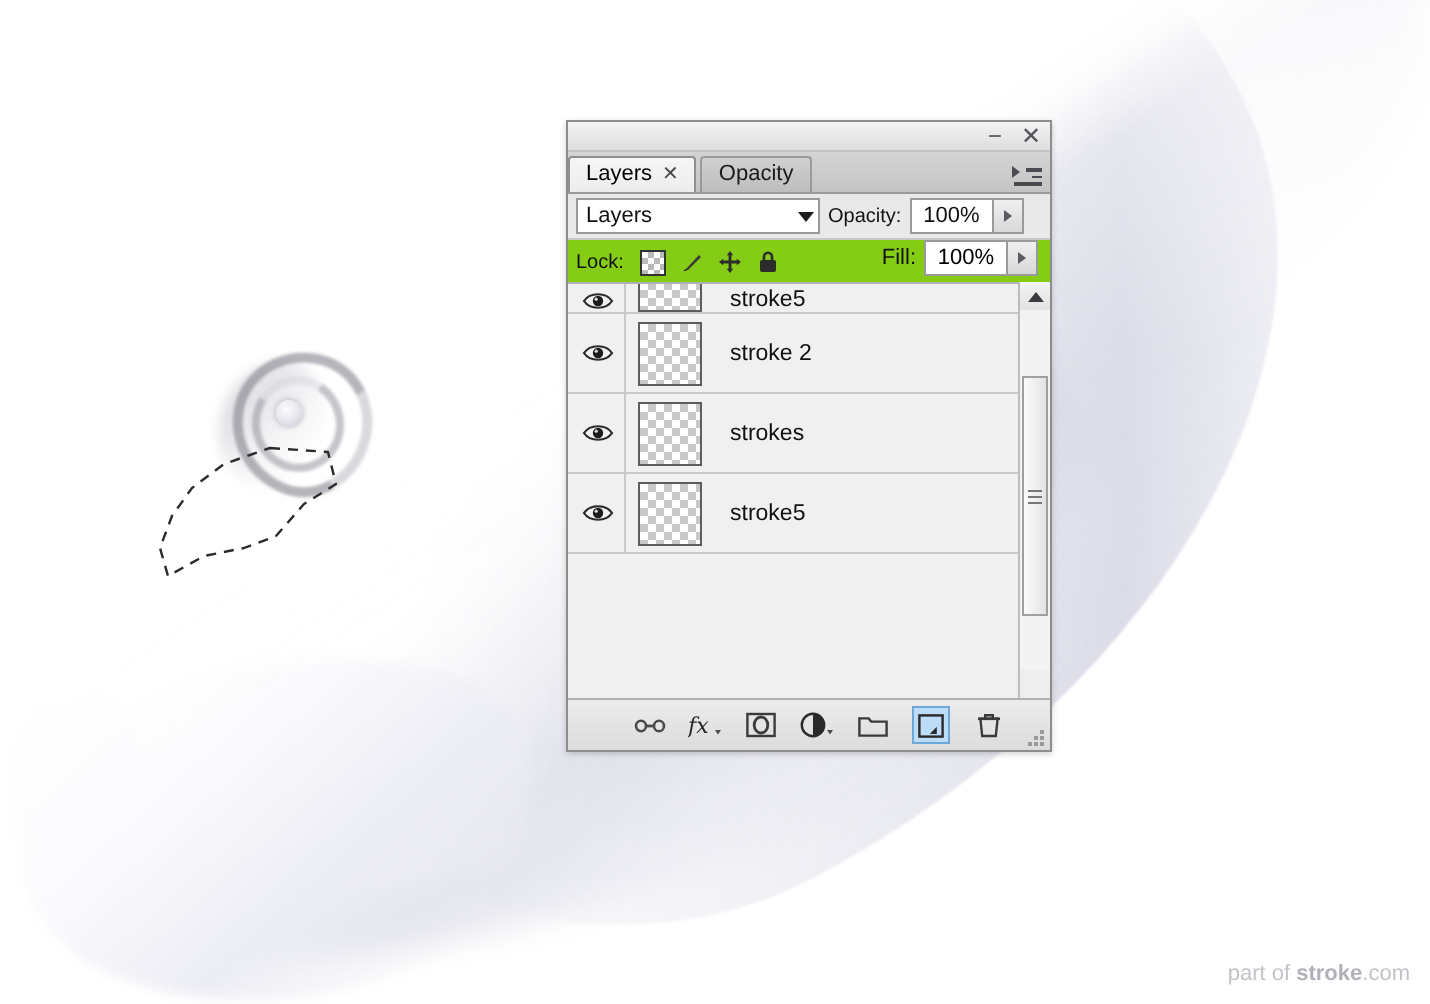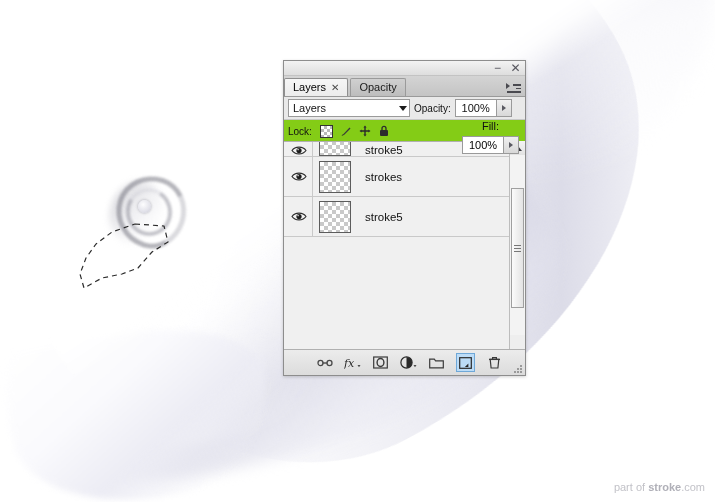--- a/index.html
+++ b/index.html
@@ -385,36 +385,52 @@
               <path d="M1 5.5 C4 1, 12 1, 15 5.5 C12 10, 4 10, 1 5.5 Z" fill="#f2f2f2" stroke="#2b2b2b" stroke-width="1.1"></path>
               <circle cx="8" cy="5.5" r="2.6" fill="#1c1c1c"></circle>
               <circle cx="7.1" cy="4.6" r="0.8" fill="#dcdcdc"></circle>
             </svg>
           </span>
         </div>
         <div class="divider-v"></div>
         <div class="thumb-cell">
           <div class="thumb"></div>
         </div>
-        <div class="layer-name">strokes</div>
+        <div class="layer-name">stroke 2</div>
       </div>
       <div class="layer-row">
         <div class="eye-cell">
           <span class="eye">
             <svg width="16" height="11" viewBox="0 0 16 11">
               <path d="M1 5.5 C4 1, 12 1, 15 5.5 C12 10, 4 10, 1 5.5 Z" fill="#f2f2f2" stroke="#2b2b2b" stroke-width="1.1"></path>
               <circle cx="8" cy="5.5" r="2.6" fill="#1c1c1c"></circle>
               <circle cx="7.1" cy="4.6" r="0.8" fill="#dcdcdc"></circle>
             </svg>
           </span>
         </div>
         <div class="divider-v"></div>
         <div class="thumb-cell">
           <div class="thumb"></div>
         </div>
+        <div class="layer-name">strokes</div>
+      </div>
+      <div class="layer-row">
+        <div class="eye-cell">
+          <span class="eye">
+            <svg width="16" height="11" viewBox="0 0 16 11">
+              <path d="M1 5.5 C4 1, 12 1, 15 5.5 C12 10, 4 10, 1 5.5 Z" fill="#f2f2f2" stroke="#2b2b2b" stroke-width="1.1"></path>
+              <circle cx="8" cy="5.5" r="2.6" fill="#1c1c1c"></circle>
+              <circle cx="7.1" cy="4.6" r="0.8" fill="#dcdcdc"></circle>
+            </svg>
+          </span>
+        </div>
+        <div class="divider-v"></div>
+        <div class="thumb-cell">
+          <div class="thumb"></div>
+        </div>
         <div class="layer-name">stroke5</div>
       </div>
     </div>
 
   <div id="vscroll">
     <div class="sb-arrow">
         <span class="tri-up"></span>
       </div>
     <div id="sb-track">
       <div id="sb-thumb">
@@ -480,21 +496,21 @@
         <i style="right:3px;bottom:0;"></i>
         <i style="right:6px;bottom:0;"></i>
       <i style="right:0;bottom:3px;"></i>
         <i style="right:3px;bottom:3px;"></i>
       <i style="right:0;bottom:6px;"></i>
     </div>
   </div>
 </div>
 
 <div style="position:absolute;left:283px;top:60px;width:241px;height:314px;pointer-events:none;">
-  <div style="position:absolute;right:5px;top:60px;display:flex;align-items:center;gap:4px;pointer-events:auto;flex-direction:column;">
+  <div style="position:absolute;right:5px;top:60px;display:flex;align-items:center;gap:4px;pointer-events:auto;">
     <span style="font-size:11px;color:#111;">Fill:</span>
     <div style="display:flex;">
       <div style="height:16px;min-width:34px;background:#fff;border:1px solid #9a9a9a;display:flex;align-items:center;justify-content:center;font-size:11px;padding:0 3px;">100%</div>
       <div style="width:14px;height:16px;border:1px solid #9a9a9a;border-left:none;background:linear-gradient(#f0f0f0,#d8d8d8);display:flex;align-items:center;justify-content:center;">
         <span style="width:0;height:0;border-top:3px solid transparent;border-bottom:3px solid transparent;border-left:4px solid #5a5a62;"></span>
       </div>
     </div>
   </div>
 </div>
 

